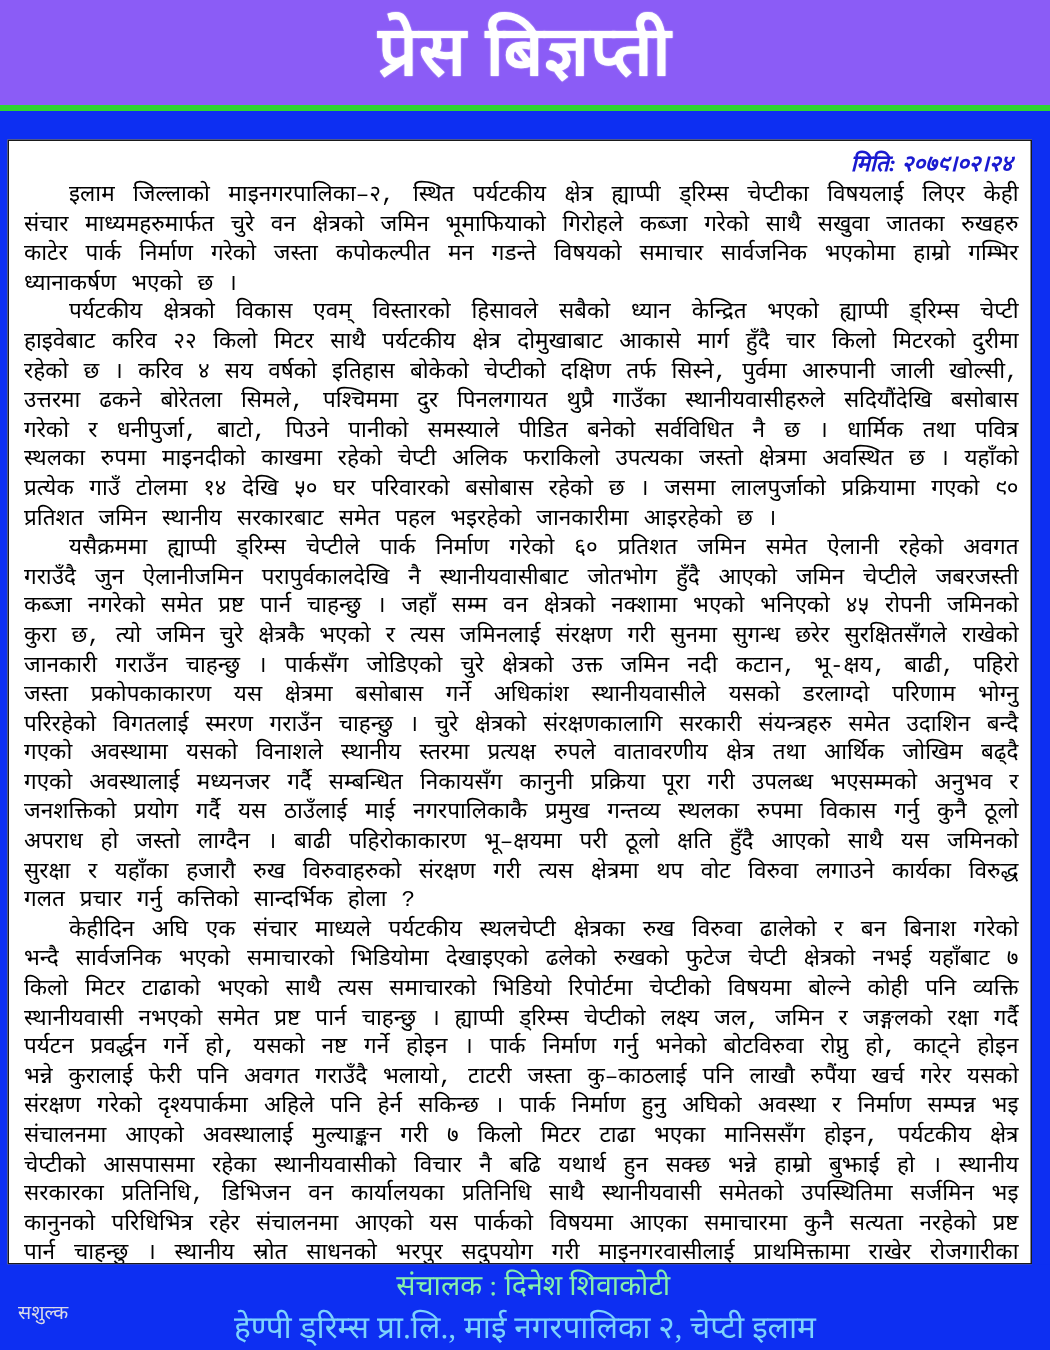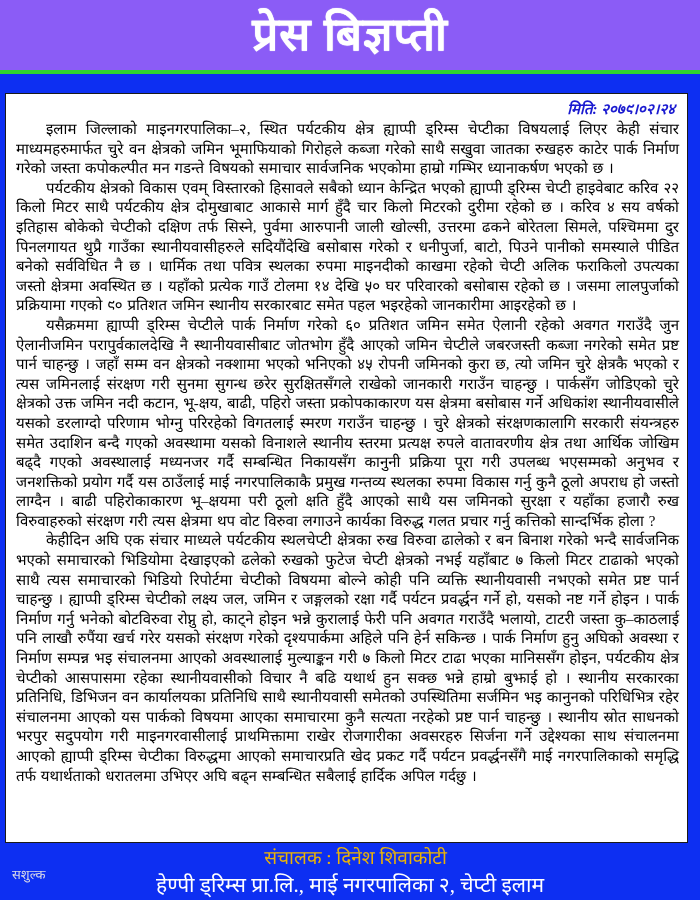--- a/index.html
+++ b/index.html
@@ -58,39 +58,40 @@
     padding-right: 4px;
     margin-bottom: 2px;
   }
   .body-text p {
     color: #000000;
     font-size: 15px;
     line-height: 19.6px;
     text-align: justify;
     text-indent: 30px;
     word-spacing: 1px;
+    font-family: Liberation Mono, monospace;
   }
   .footer-band {
     position: absolute;
     left: 0; right: 0; bottom: 0;
     height: 57px;
     background: #0d2ff2;
     display: flex;
     flex-direction: column;
     align-items: center;
     justify-content: center;
   }
   .footer-band .line1 {
-    color: #eab308;
+    color: #86efac;
     font-size: 19px;
     line-height: 26px;
     margin-left: 11px;
   }
   .footer-band .line2 {
-    color: #ffffff;
+    color: #7dd3fc;
     font-size: 21px;
     line-height: 28px;
   }
   .paid-label {
     position: absolute;
     left: 12px;
     top: 22px;
     color: #d9d9e8;
     font-size: 13px;
   }

